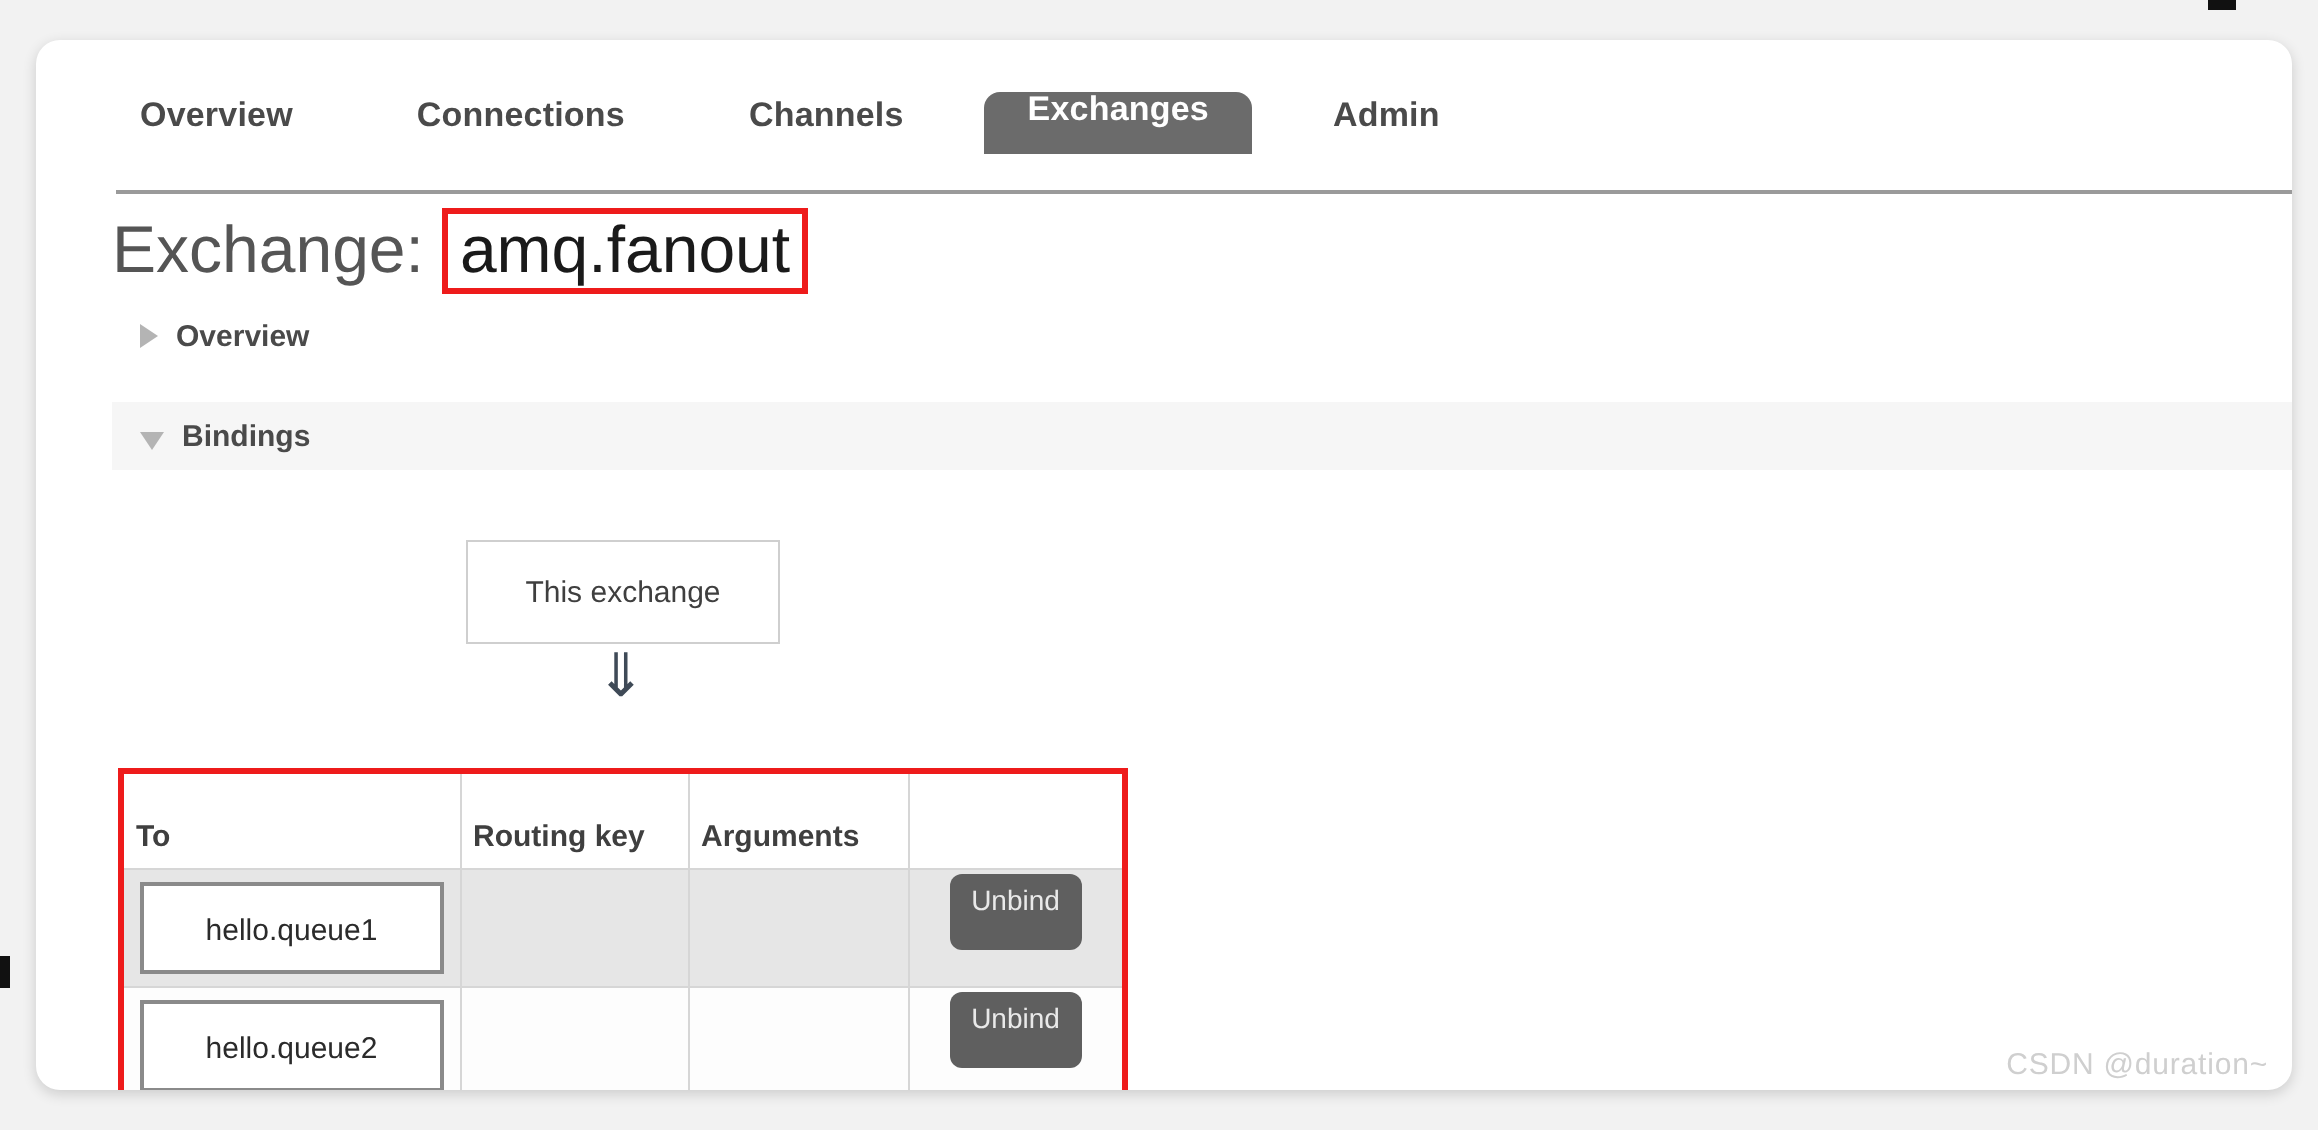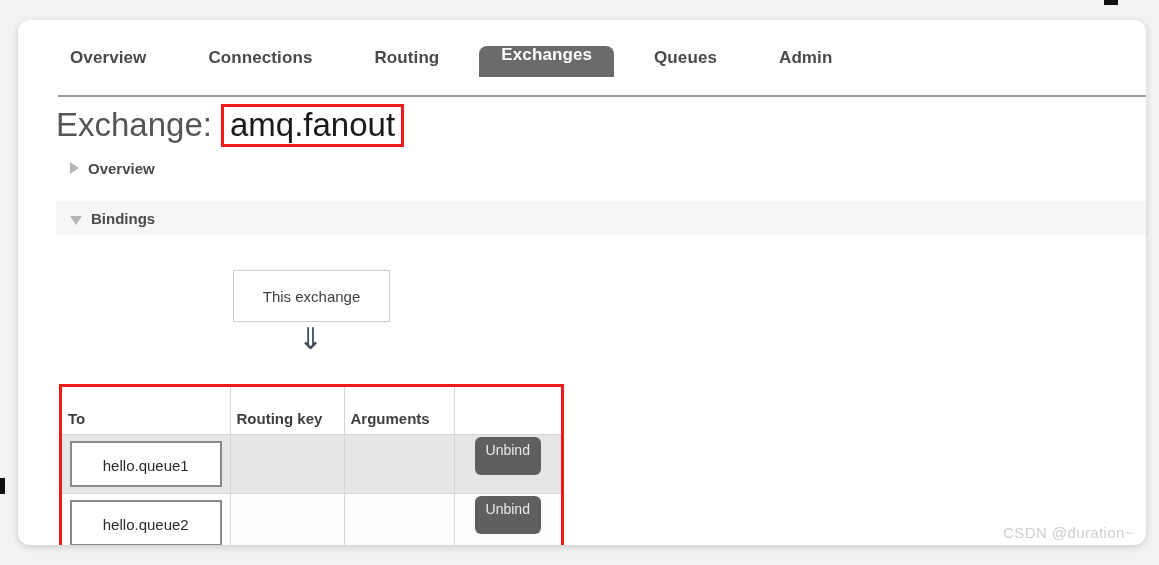--- a/index.html
+++ b/index.html
@@ -244,23 +244,22 @@
 <body>
 
 <div class="edge-mark top-right"></div>
 <div class="edge-mark left-mid"></div>
 
 <div class="app-panel">
 
   <div class="tabbar">
     <div class="tab">Overview</div>
     <div class="tab">Connections</div>
-    <div class="tab">Routing</div>
+    <div class="tab">Channels</div>
     <div class="tab active">Exchanges</div>
-    <div class="tab">Queues</div>
     <div class="tab">Admin</div>
   </div>
   <div class="tab-rule"></div>
 
   <div class="page-head">
     <span class="label">Exchange:</span>
     <span class="value">amq.fanout</span>
   </div>
 
   <div class="section">

